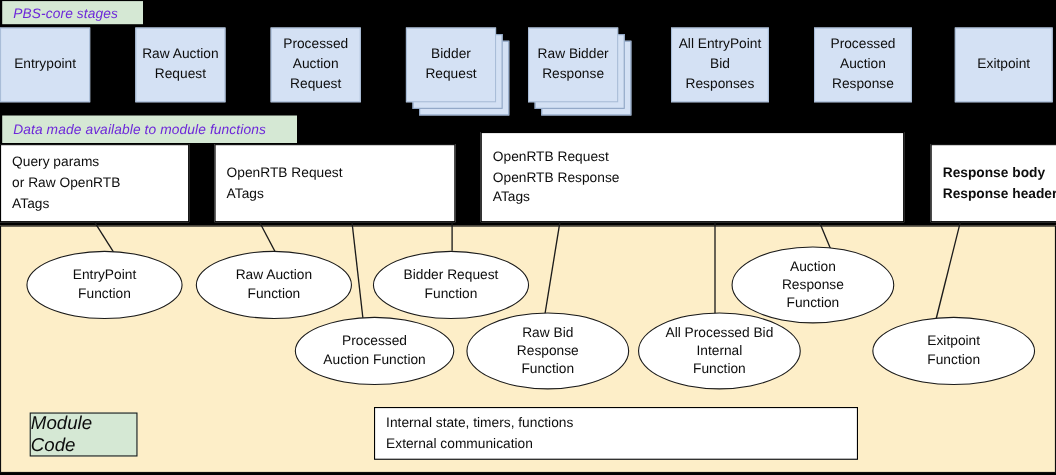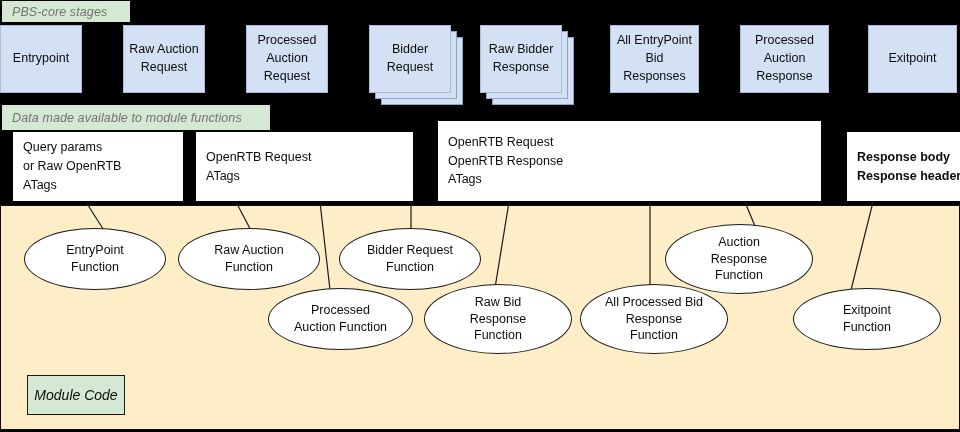--- a/index.html
+++ b/index.html
@@ -15,21 +15,21 @@
     width: 960px;
     height: 432px;
     background: #000000;
     overflow: hidden;
   }
 
   
   .section-label {
     position: absolute;
     background: #d5e8d4;
-    color: #737373;
+    color: #6d28d9;
     font-style: italic;
     font-size: 12.5px;
     display: flex;
     align-items: center;
     padding-left: 10px;
     box-sizing: border-box;
     letter-spacing: 0.1px;
   }
 
   
@@ -109,21 +109,21 @@
     white-space: pre-line;
   }
 
   
   #module-code-chip {
     position: absolute;
     background: #d5e8d4;
     border: 1px solid #1a1a1a;
     box-sizing: border-box;
     font-style: italic;
-    font-size: 14px;
+    font-size: 17px;
     color: #0d0d0d;
     display: flex;
     align-items: center;
     justify-content: center;
   }
 </style>
 </head>
 <body>
 
 <div id="canvas">
@@ -158,21 +158,21 @@
 Responses</div>
 
   <div class="stage-box" style="left:740px; top:25px; width:89px; height:68px;">Processed
 Auction
 Response</div>
 
   <div class="stage-box" style="left:868px; top:25px; width:89px; height:68px;">Exitpoint</div>
 
   <div class="section-label" style="left:2px; top:105px; width:268px; height:25px;font-style:italic;">Data made available to module functions</div>
 
-  <div class="data-box" style="left:12px; top:131px; width:172px; height:71px;">Query params
+  <div class="data-box" style="left:0px; top:131px; width:172px; height:71px;">Query params
    or Raw OpenRTB
 ATags</div>
 
   <div class="data-box" style="left:195px; top:131px; width:219px; height:71px;">OpenRTB Request
 ATags</div>
 
   <div class="data-box" style="left:437px; top:120px; width:385px; height:82px;">OpenRTB Request
 OpenRTB Response
 ATags</div>
 
@@ -205,26 +205,28 @@
 Auction Function</div>
 
   <div class="fn-ellipse" style="left:339px; top:228px; width:142px; height:62px;">Bidder Request
 Function</div>
 
   <div class="fn-ellipse" style="left:424px; top:284px; width:148px; height:70px;text-align:center;">Raw Bid
 Response
 Function</div>
 
   <div class="fn-ellipse" style="left:580px; top:284px; width:148px; height:70px;">All Processed Bid
-Response
+Internal
 Function</div>
 
   <div class="fn-ellipse" style="left:665px; top:224px; width:148px; height:70px;">Auction
 Response
 Function</div>
 
   <div class="fn-ellipse" style="left:793px; top:288px; width:148px; height:62px;">Exitpoint
 Function</div>
 
   <div id="module-code-chip" style="left:27px; top:375px; width:98px; height:40px;">Module Code</div>
 
+  <div class="data-box" style="left:340px; top:370px; width:440px; height:48px;">Internal state, timers, functions
+External communication</div>
 
 </div>
 
 </body></html>

